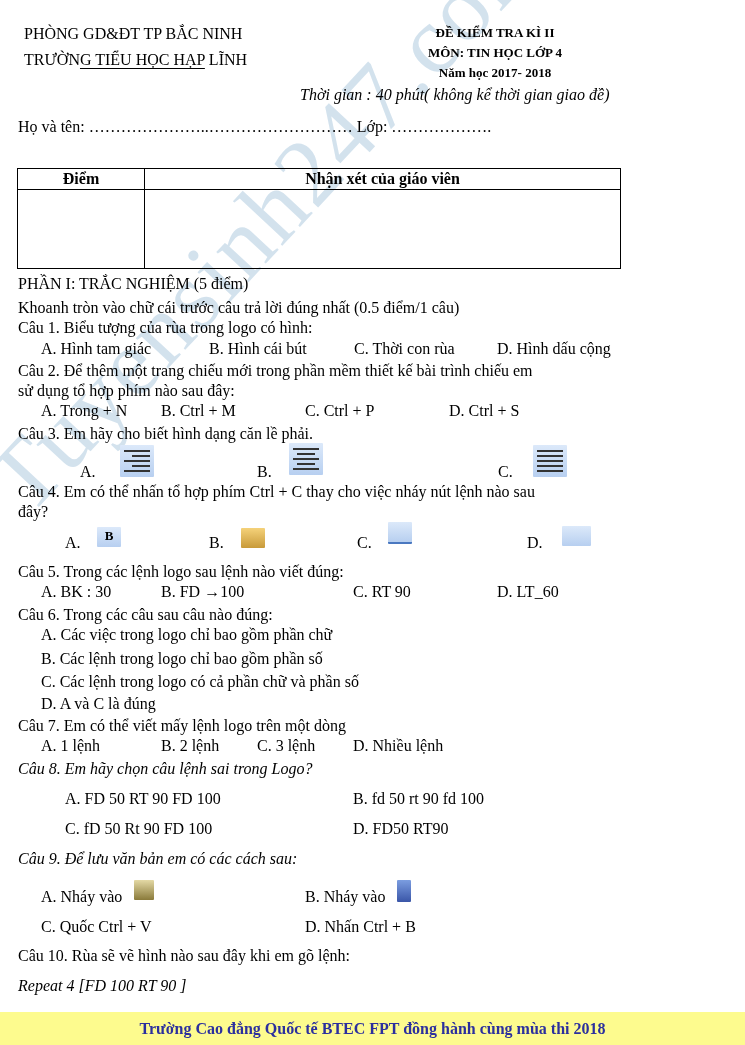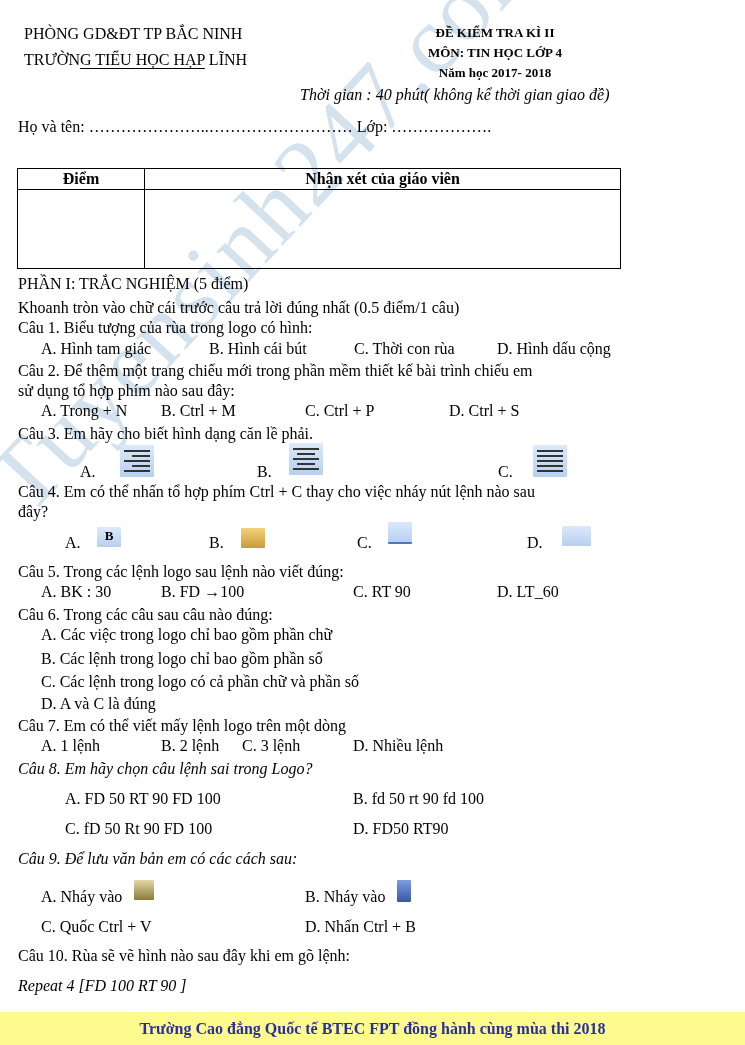--- a/index.html
+++ b/index.html
@@ -148,21 +148,21 @@
 
 <div class="line b" style="left:18px;top:606px">Câu 6. Trong các câu sau câu nào đúng:</div>
 <div class="line" style="left:41px;top:626px">A.  Các việc trong logo chỉ bao gồm phần chữ</div>
 <div class="line" style="left:41px;top:650px">B.  Các lệnh trong logo chỉ bao gồm phần số</div>
 <div class="line" style="left:41px;top:673px">C.  Các lệnh trong logo có cả phần chữ và phần số</div>
 <div class="line" style="left:41px;top:695px">D.  A và C là đúng</div>
 
 <div class="line b" style="left:18px;top:717px">Câu 7. Em có thể viết mấy lệnh logo trên một dòng</div>
 <div class="line" style="left:41px;top:737px">A.  1 lệnh</div>
 <div class="line" style="left:161px;top:737px">B. 2 lệnh</div>
-<div class="line" style="left:242px;top:737px">C. 3 lệnh</div>
+<div class="line" style="left:257px;top:737px">C. 3 lệnh</div>
 <div class="line" style="left:353px;top:737px">D. Nhiều lệnh</div>
 
 <div class="line b i" style="left:18px;top:760px">Câu 8. Em hãy chọn câu lệnh sai trong Logo?</div>
 <div class="line" style="left:65px;top:790px">A. FD 50 RT 90 FD 100</div>
 <div class="line" style="left:353px;top:790px">B. fd 50 rt 90 fd 100</div>
 <div class="line" style="left:65px;top:820px">C. fD 50 Rt 90 FD 100</div>
 <div class="line" style="left:353px;top:820px">D. FD50 RT90</div>
 
 <div class="line b i" style="left:18px;top:850px">Câu 9. Để lưu văn bản em có các cách sau:</div>
 <div class="line" style="left:41px;top:888px">A. Nháy vào</div>

